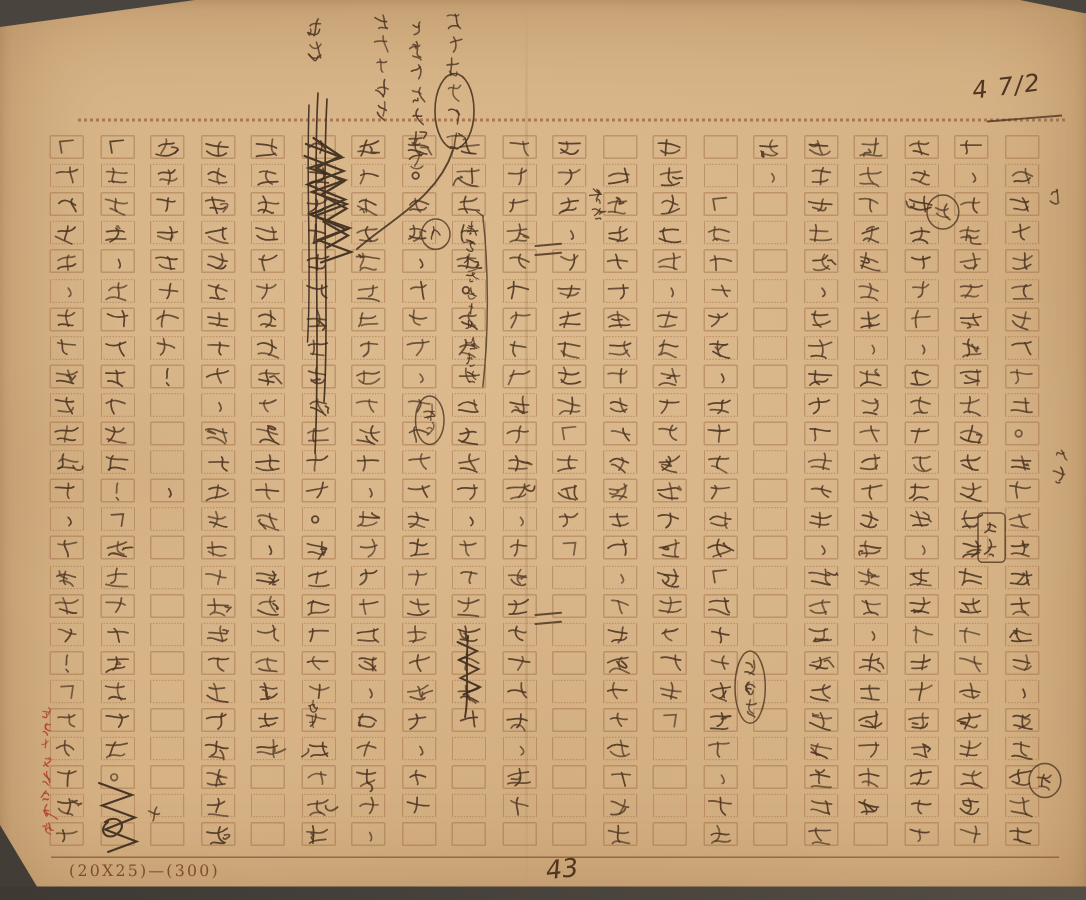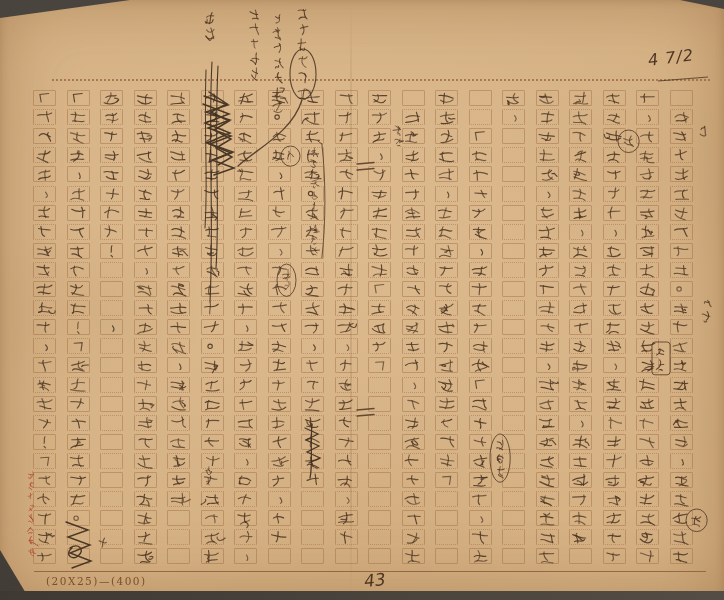--- a/index.html
+++ b/index.html
@@ -2006,19 +2006,19 @@
       <path d="M66,522 l22,8 -20,7 22,8 -20,8 21,8 -19,7"></path>
       <path d="M70,548 c8,-6 16,2 8,8 c-6,5 -14,-2 -6,-8"></path>
     </g>
     <g stroke="#4e3524" stroke-width="1.2" fill="none" opacity="0.8">
       <path d="M658,81 L708,77"></path>
     </g>
   </svg>
 
   <div class="page-num-top">4 7/2</div>
   <div class="page-num-bottom">43</div>
-  <div class="spec">(20X25)—(400)</div>
+  <div class="spec">(20X25)—(300)</div>
 
   <div class="corner-tl"></div>
   <div class="corner-tr"></div>
   <div class="corner-bl"></div>
   <div class="edge-bottom"></div>
 </div>
 
 </body></html>

